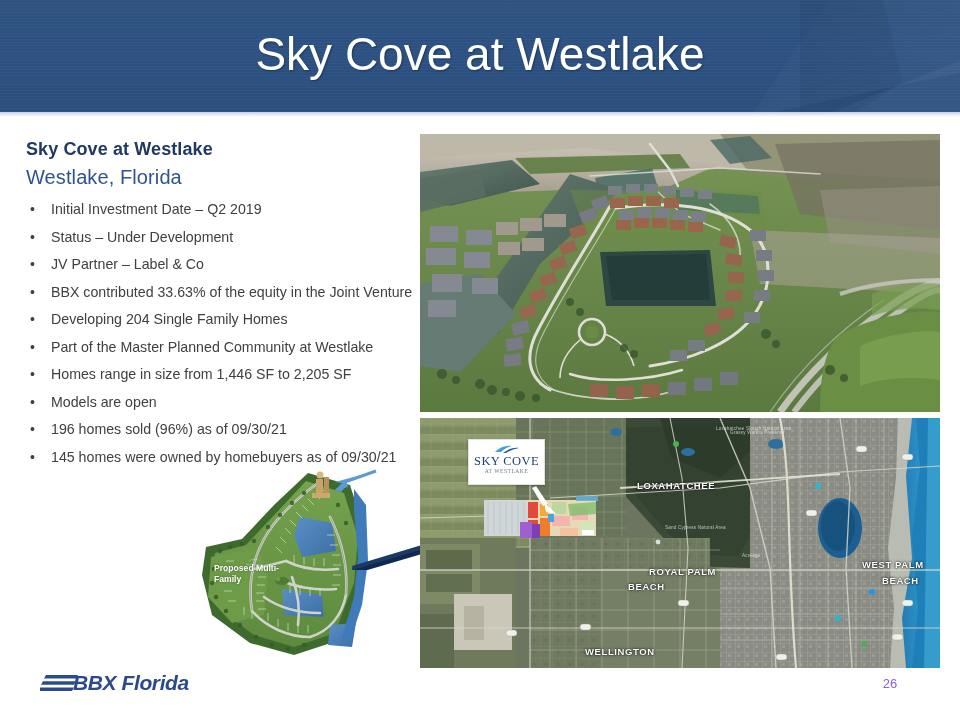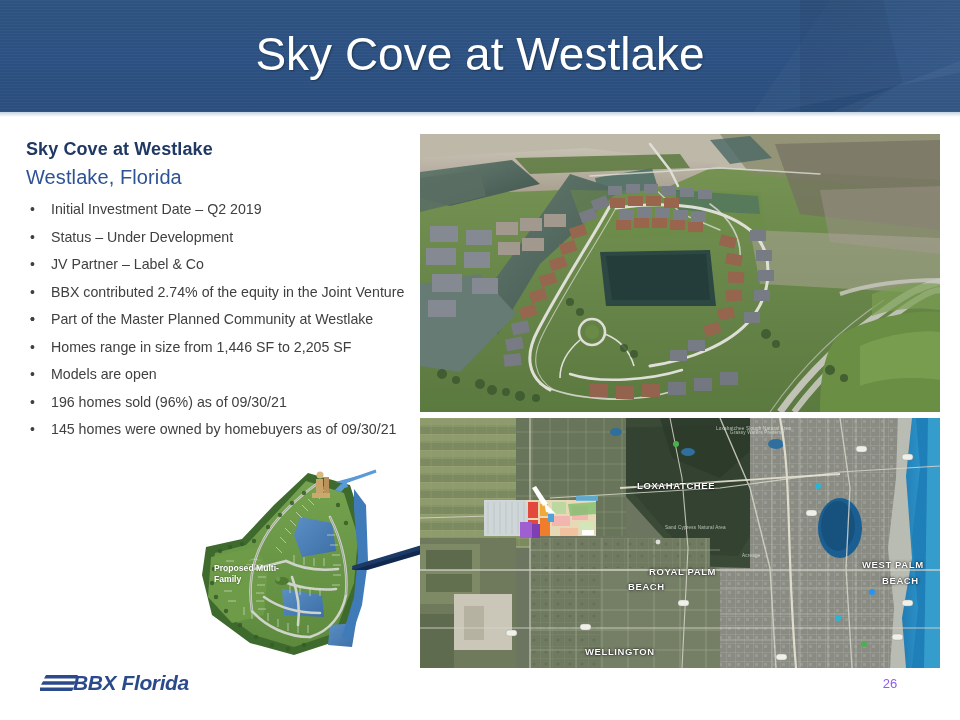--- a/index.html
+++ b/index.html
@@ -258,22 +258,22 @@
 </div>
 <div class="header-underglow"></div>
 
 <div class="subject-title">Sky Cove at Westlake</div>
 <div class="subject-location">Westlake, Florida</div>
 
 <ul class="bullet-list" id="bullet-list">
     <li class="bullet-item"><span class="dot">•</span><span>Initial Investment Date – Q2 2019</span></li>
     <li class="bullet-item"><span class="dot">•</span><span>Status – Under Development</span></li>
     <li class="bullet-item"><span class="dot">•</span><span>JV Partner – Label &amp; Co</span></li>
-    <li class="bullet-item"><span class="dot">•</span><span>BBX contributed 2.74% of the equity in the Joint Venture</span></li>
-    <li class="bullet-item"><span class="dot">•</span></li>
+    <li class="bullet-item"><span class="dot">•</span><span>BBX contributed 33.63% of the equity in the Joint Venture</span></li>
+    <li class="bullet-item"><span class="dot">•</span><span>Developing 204 Single Family Homes</span></li>
     <li class="bullet-item"><span class="dot">•</span><span>Part of the Master Planned Community at Westlake</span></li>
     <li class="bullet-item"><span class="dot">•</span><span>Homes range in size from 1,446 SF to 2,205 SF</span></li>
     <li class="bullet-item"><span class="dot">•</span><span>Models are open</span></li>
     <li class="bullet-item"><span class="dot">•</span><span>196 homes sold (96%) as of 09/30/21</span></li>
     <li class="bullet-item"><span class="dot">•</span><span>145 homes were owned by homebuyers as of 09/30/21</span></li>
   </ul>
 
 <div class="aerial-photo">
   <svg class="aer" width="520" height="278" viewBox="0 0 520 278">
     <defs>
@@ -690,20 +690,28 @@
       <path d="M148,86 L176,84 L176,96 L150,98 Z" fill="#7fbf6f" opacity="0.8"></path>
       <rect x="128" y="96" width="6" height="8" fill="#4fa3d8"></rect>
       <rect x="156" y="78" width="22" height="5" fill="#5fb0dd" opacity="0.85"></rect>
       <rect x="162" y="112" width="12" height="5" fill="#ffffff"></rect>
     </g>
 
     <path d="M116,68 L128,86 L123,88 L112,70 Z" fill="#ffffff"></path>
     <path d="M124,84 L136,96 L126,94 Z" fill="#ffffff"></path>
   </svg>
 
+  <div class="skycove-card">
+    <svg class="skycove-bird" viewBox="0 0 26 9">
+      <path d="M1,7 C6,2 12,0 18,1 C14,2 10,4 7,7 Z" fill="#3ba2d6"></path>
+      <path d="M9,8 C14,4 20,2 25,3 C20,4 15,6 12,8 Z" fill="#1f5c96"></path>
+    </svg>
+    <div class="skycove-name">SKY COVE</div>
+    <div class="skycove-sub">AT WESTLAKE</div>
+  </div>
 
   <div id="map-labels">
       <div class="map-label" style="left: 185px; top: 62px; margin-left: 32px;">LOXAHATCHEE</div>
       <div class="map-label" style="left: 198px; top: 148px; margin-left: 31px;">ROYAL PALM</div>
       <div class="map-label" style="left: 208px; top: 163px;">BEACH</div>
       <div class="map-label" style="left: 442px; top: 141px;">WEST PALM</div>
       <div class="map-label" style="left: 462px; top: 157px;">BEACH</div>
       <div class="map-label" style="left: 145px; top: 228px; padding-left: 20px;">WELLINGTON</div>
       <div class="map-faint-label" style="left: 296px; top: 8px;">Loxahatchee Slough Natural Area</div>
       <div class="map-faint-label" style="left: 310px; top: 12px;">Grassy Waters Preserve</div>

